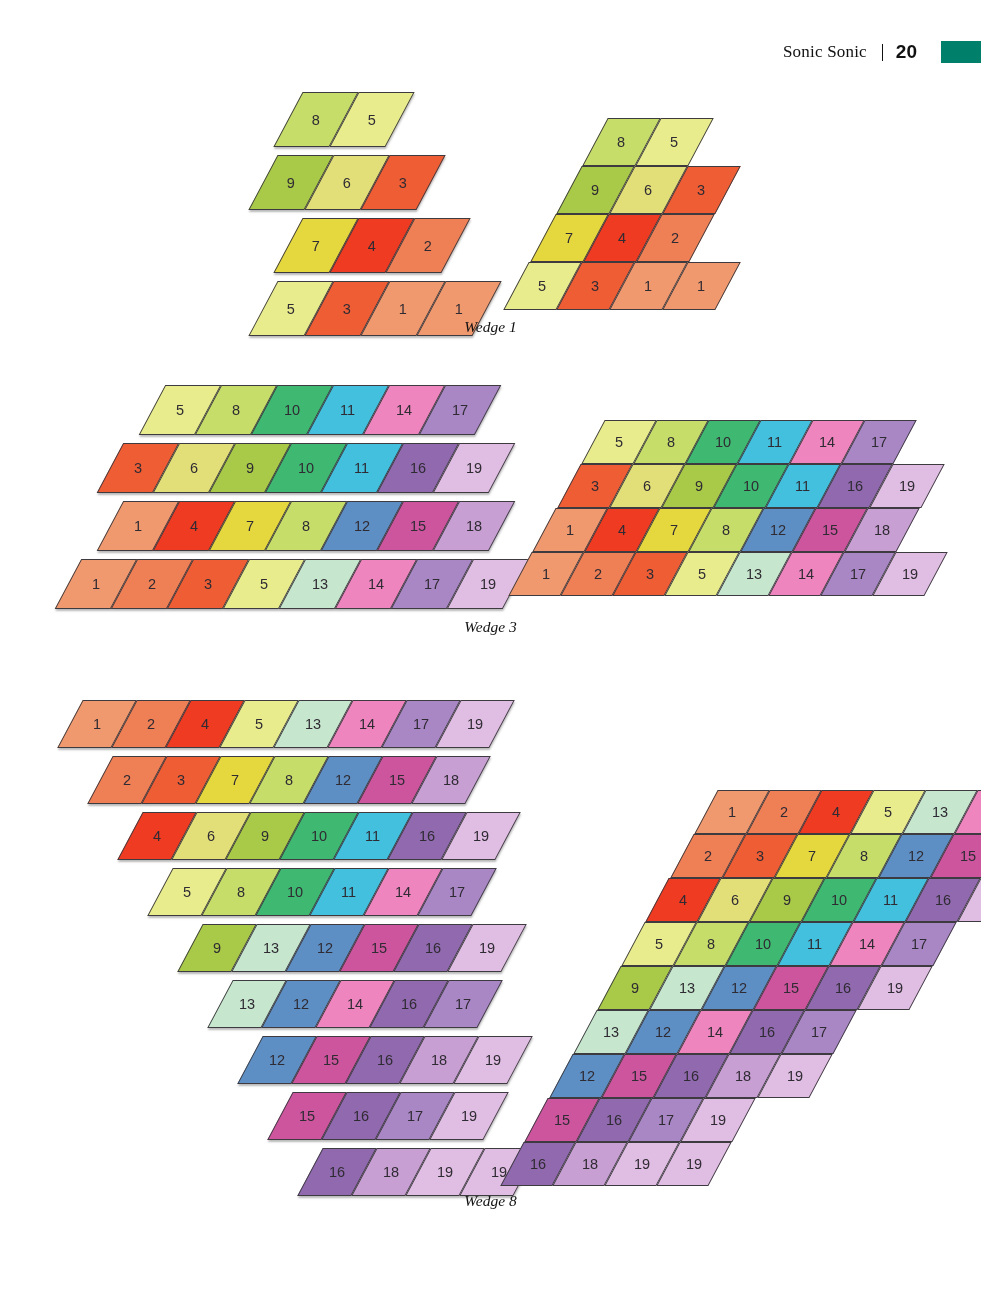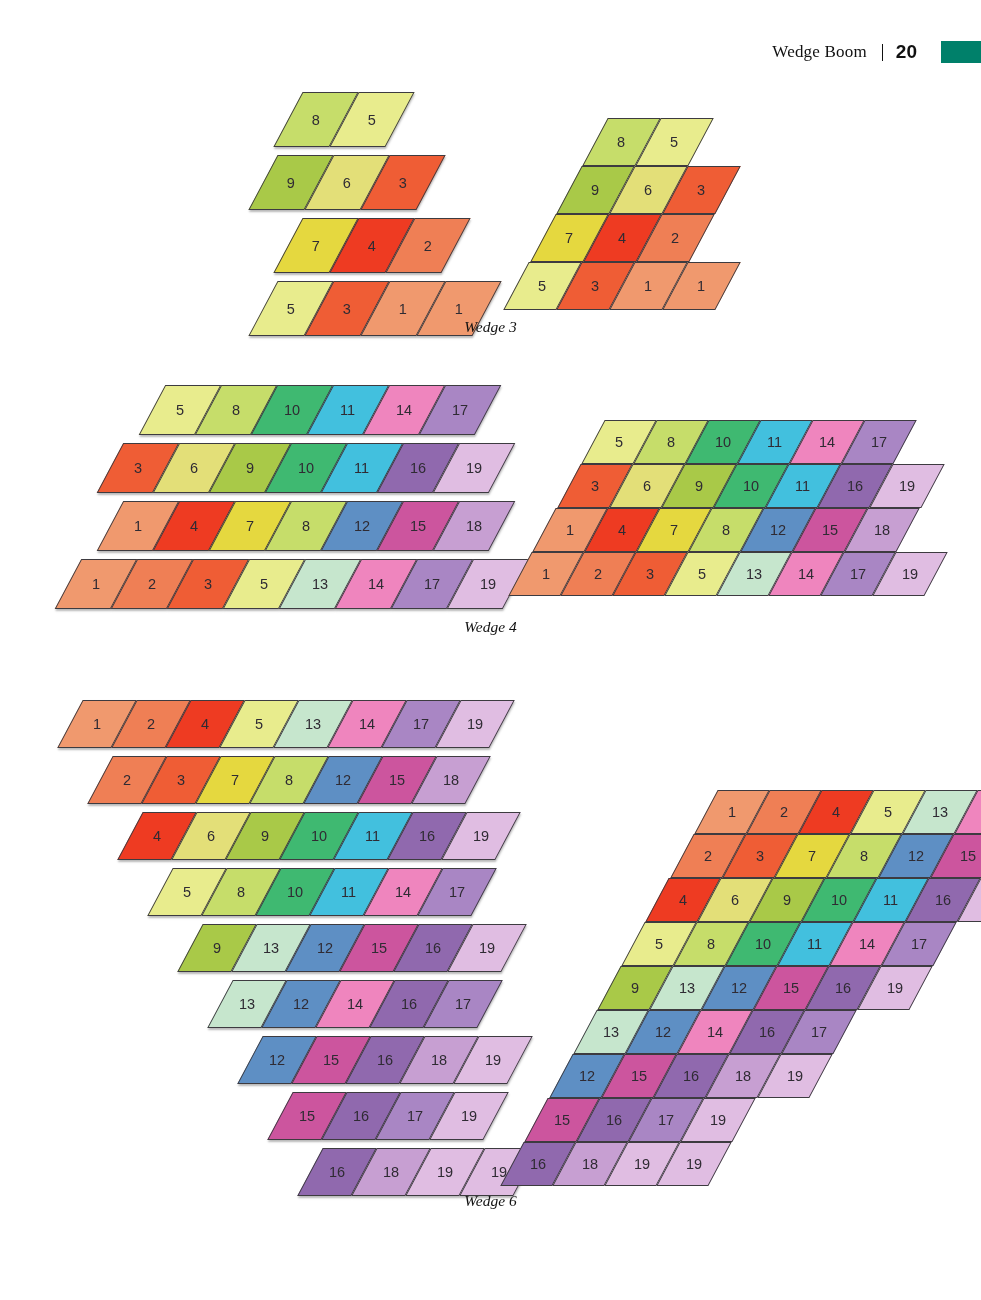--- a/index.html
+++ b/index.html
@@ -44,21 +44,21 @@
     font-family:"Liberation Sans", sans-serif;
     font-size:14.5px;color:#2f2b33;
     pointer-events:none;user-select:none;
   }
   .board.sep .cell{box-shadow:1.5px 2px 2px rgba(0,0,0,.28);}
 </style>
 </head>
 <body>
 
 <div class="header">
-  <div class="hdr-title">Wedge Boom</div>
+  <div class="hdr-title">Sonic Sonic</div>
   <div class="hdr-rule"></div>
   <div class="hdr-page">20</div>
   <div class="hdr-swatch" style="background: rgb(0, 128, 106);"></div>
 </div>
 
 <div id="figures-root">
     <div class="figure" style="left: 0px; top: 0px; width: 981px;">
       <div class="board sep" style="left: 248px; top: 92px;">
         <div class="row">
           <div class="cell shadow" style="width: 56px; height: 55px; left: 39.575px; top: 0px; background: rgb(198, 221, 106);">
@@ -144,21 +144,21 @@
             <span>3</span>
           </div>
           <div class="cell" style="width: 53px; height: 48px; left: 119.2px; top: 144px; background: rgb(240, 153, 110);">
             <span>1</span>
           </div>
           <div class="cell" style="width: 53px; height: 48px; left: 172.2px; top: 144px; background: rgb(240, 153, 110);">
             <span>1</span>
           </div>
         </div>
       </div>
-      <div class="caption" style="left: 0px; top: 318px; width: 981px;">Wedge 3</div>
+      <div class="caption" style="left: 0px; top: 318px; width: 981px;">Wedge 1</div>
     </div>
     <div class="figure" style="left: 0px; top: 0px; width: 981px;">
       <div class="board sep" style="left: 55px; top: 385px;">
         <div class="row">
           <div class="cell shadow" style="width: 56px; height: 50px; left: 97.25px; top: 0px; background: rgb(232, 236, 141);">
             <span>5</span>
           </div>
           <div class="cell shadow" style="width: 56px; height: 50px; left: 153.25px; top: 0px; background: rgb(198, 221, 106);">
             <span>8</span>
           </div>
@@ -335,21 +335,21 @@
             <span>14</span>
           </div>
           <div class="cell" style="width: 52px; height: 44px; left: 324.1px; top: 132px; background: rgb(169, 134, 196);">
             <span>17</span>
           </div>
           <div class="cell" style="width: 52px; height: 44px; left: 376.1px; top: 132px; background: rgb(224, 189, 226);">
             <span>19</span>
           </div>
         </div>
       </div>
-      <div class="caption" style="left: 0px; top: 618px; width: 981px;">Wedge 4</div>
+      <div class="caption" style="left: 0px; top: 618px; width: 981px;">Wedge 3</div>
     </div>
     <div class="figure" style="left: 0px; top: 0px; width: 981px;">
       <div class="board sep" style="left: 57px; top: 700px;">
         <div class="row">
           <div class="cell shadow" style="width: 54px; height: 48px; left: 12.72px; top: 0px; background: rgb(240, 153, 110);">
             <span>1</span>
           </div>
           <div class="cell shadow" style="width: 54px; height: 48px; left: 66.72px; top: 0px; background: rgb(239, 127, 85);">
             <span>2</span>
           </div>
@@ -677,15 +677,15 @@
             <span>18</span>
           </div>
           <div class="cell" style="width: 52px; height: 44px; left: 116.1px; top: 352px; background: rgb(224, 189, 226);">
             <span>19</span>
           </div>
           <div class="cell" style="width: 52px; height: 44px; left: 168.1px; top: 352px; background: rgb(224, 189, 226);">
             <span>19</span>
           </div>
         </div>
       </div>
-      <div class="caption" style="left: 0px; top: 1192px; width: 981px;">Wedge 6</div>
+      <div class="caption" style="left: 0px; top: 1192px; width: 981px;">Wedge 8</div>
     </div>
   </div>
 
 </body></html>

